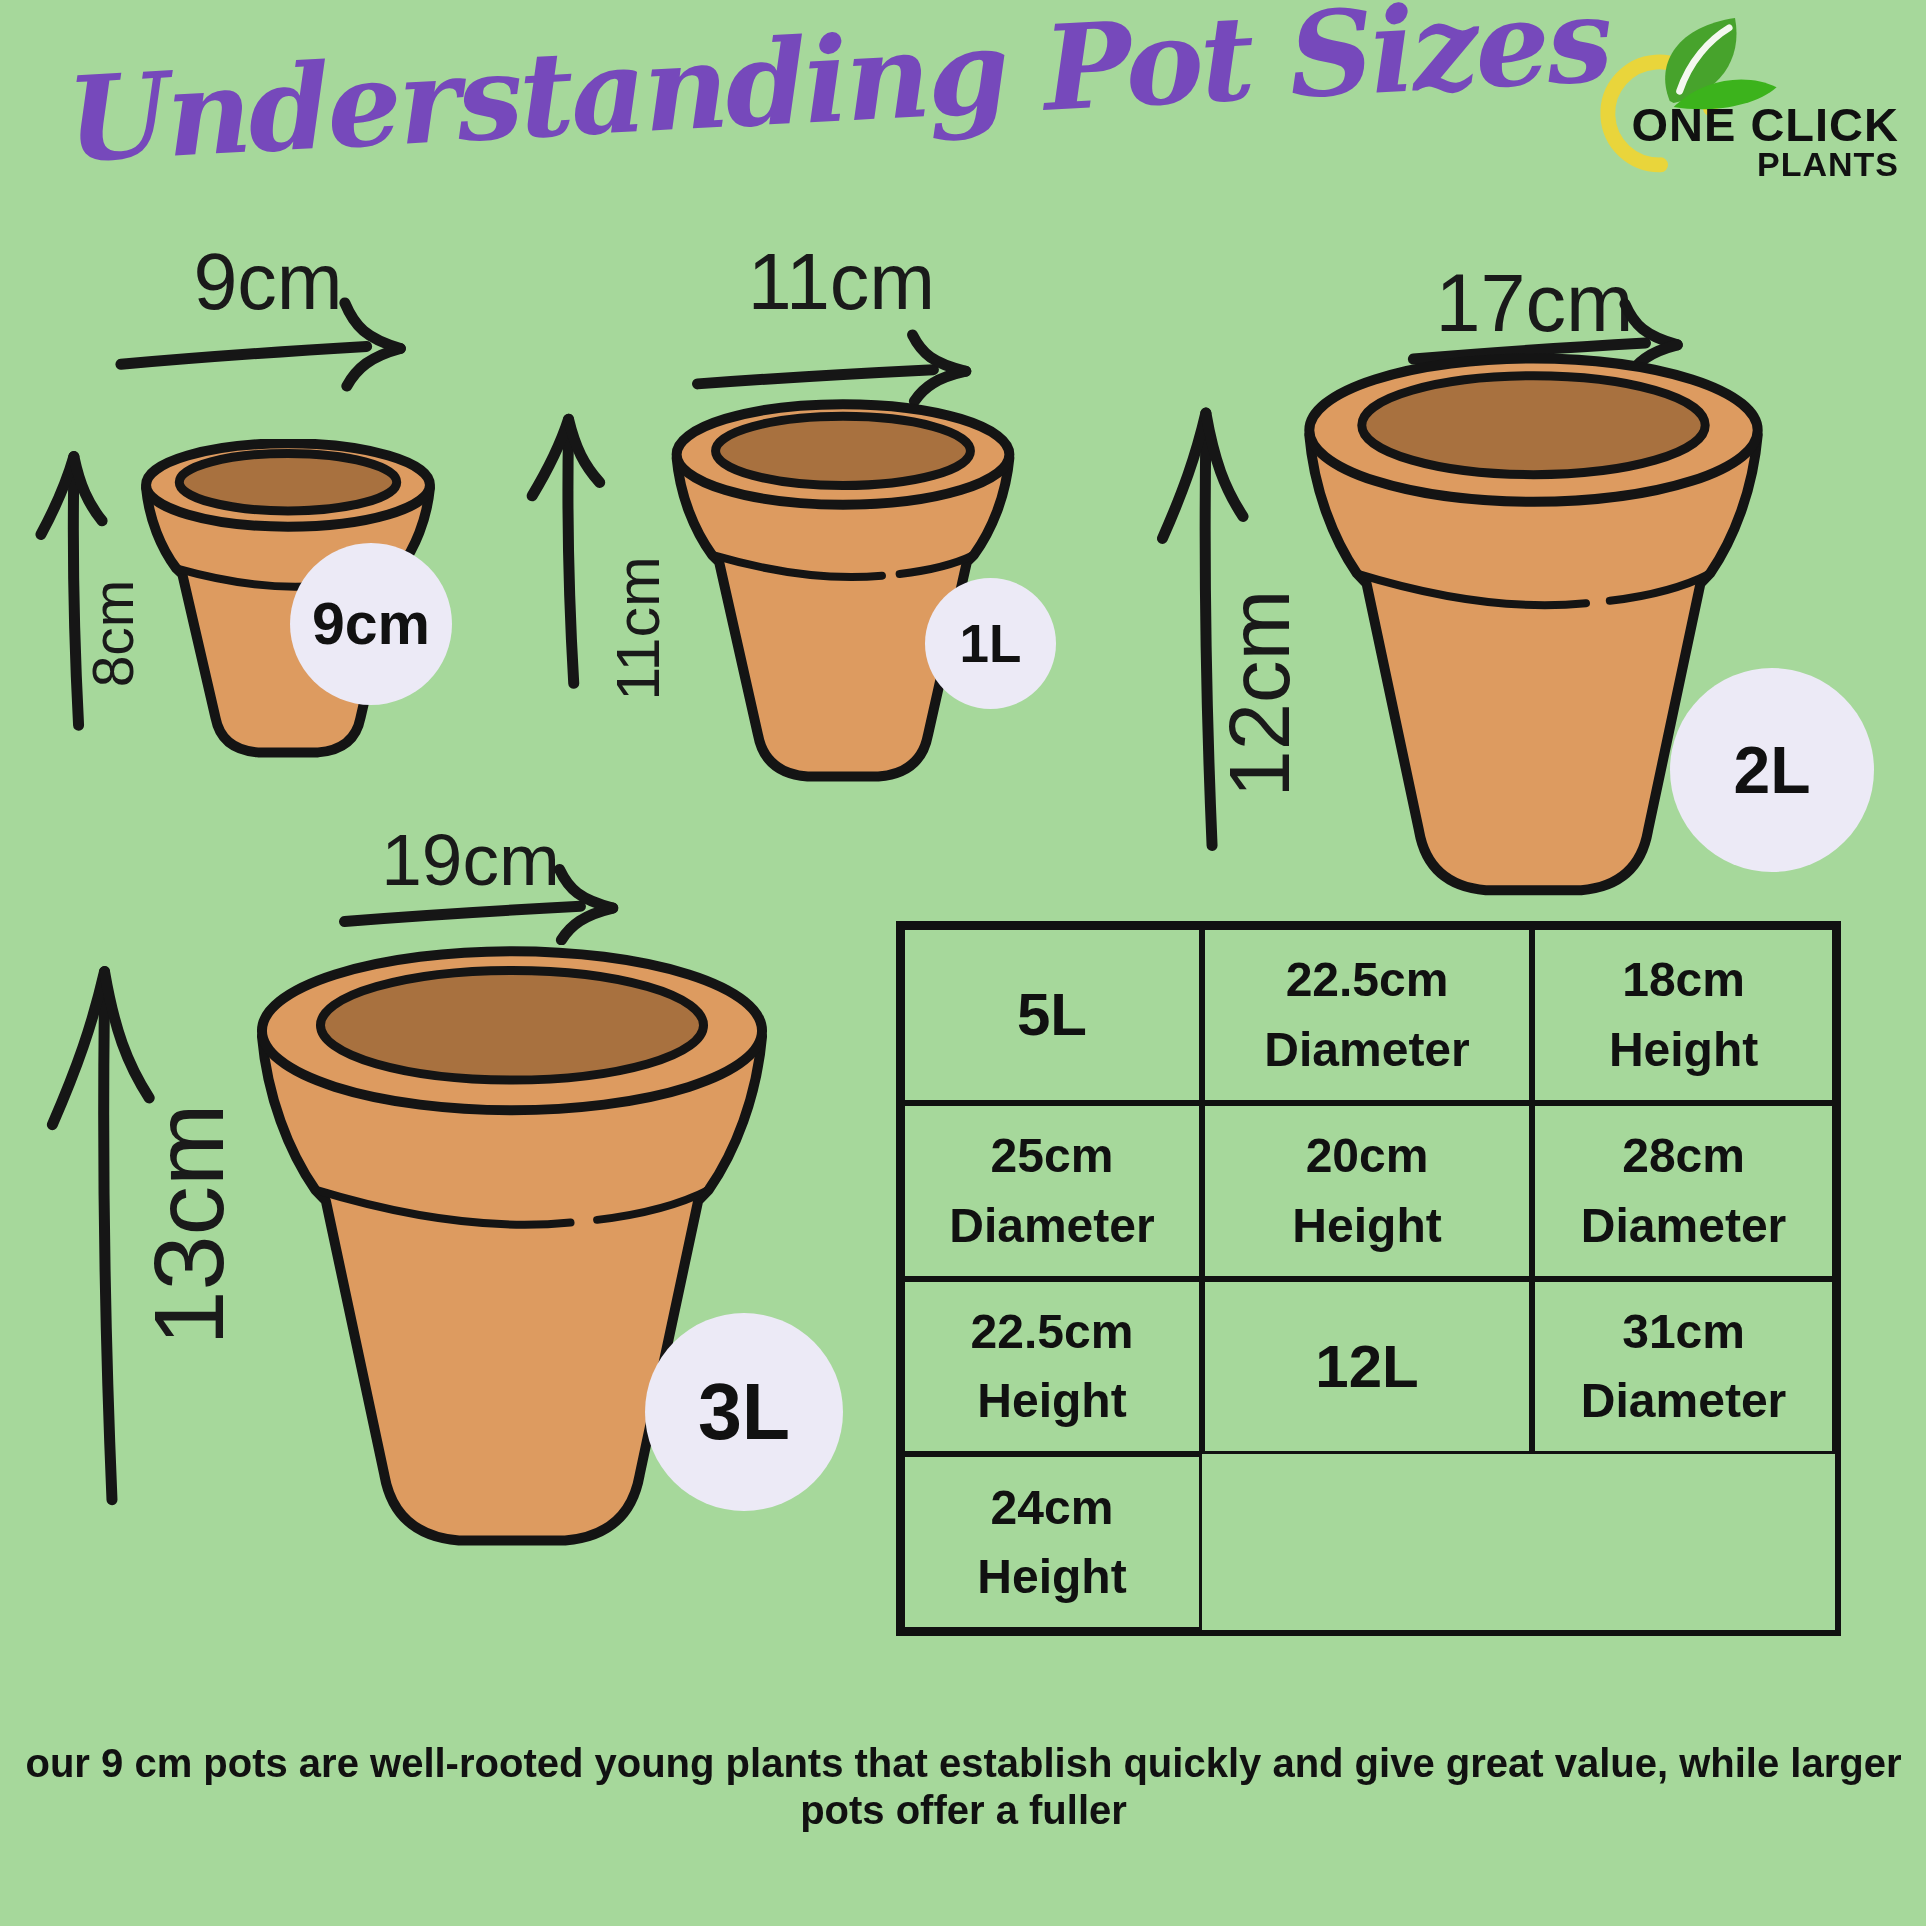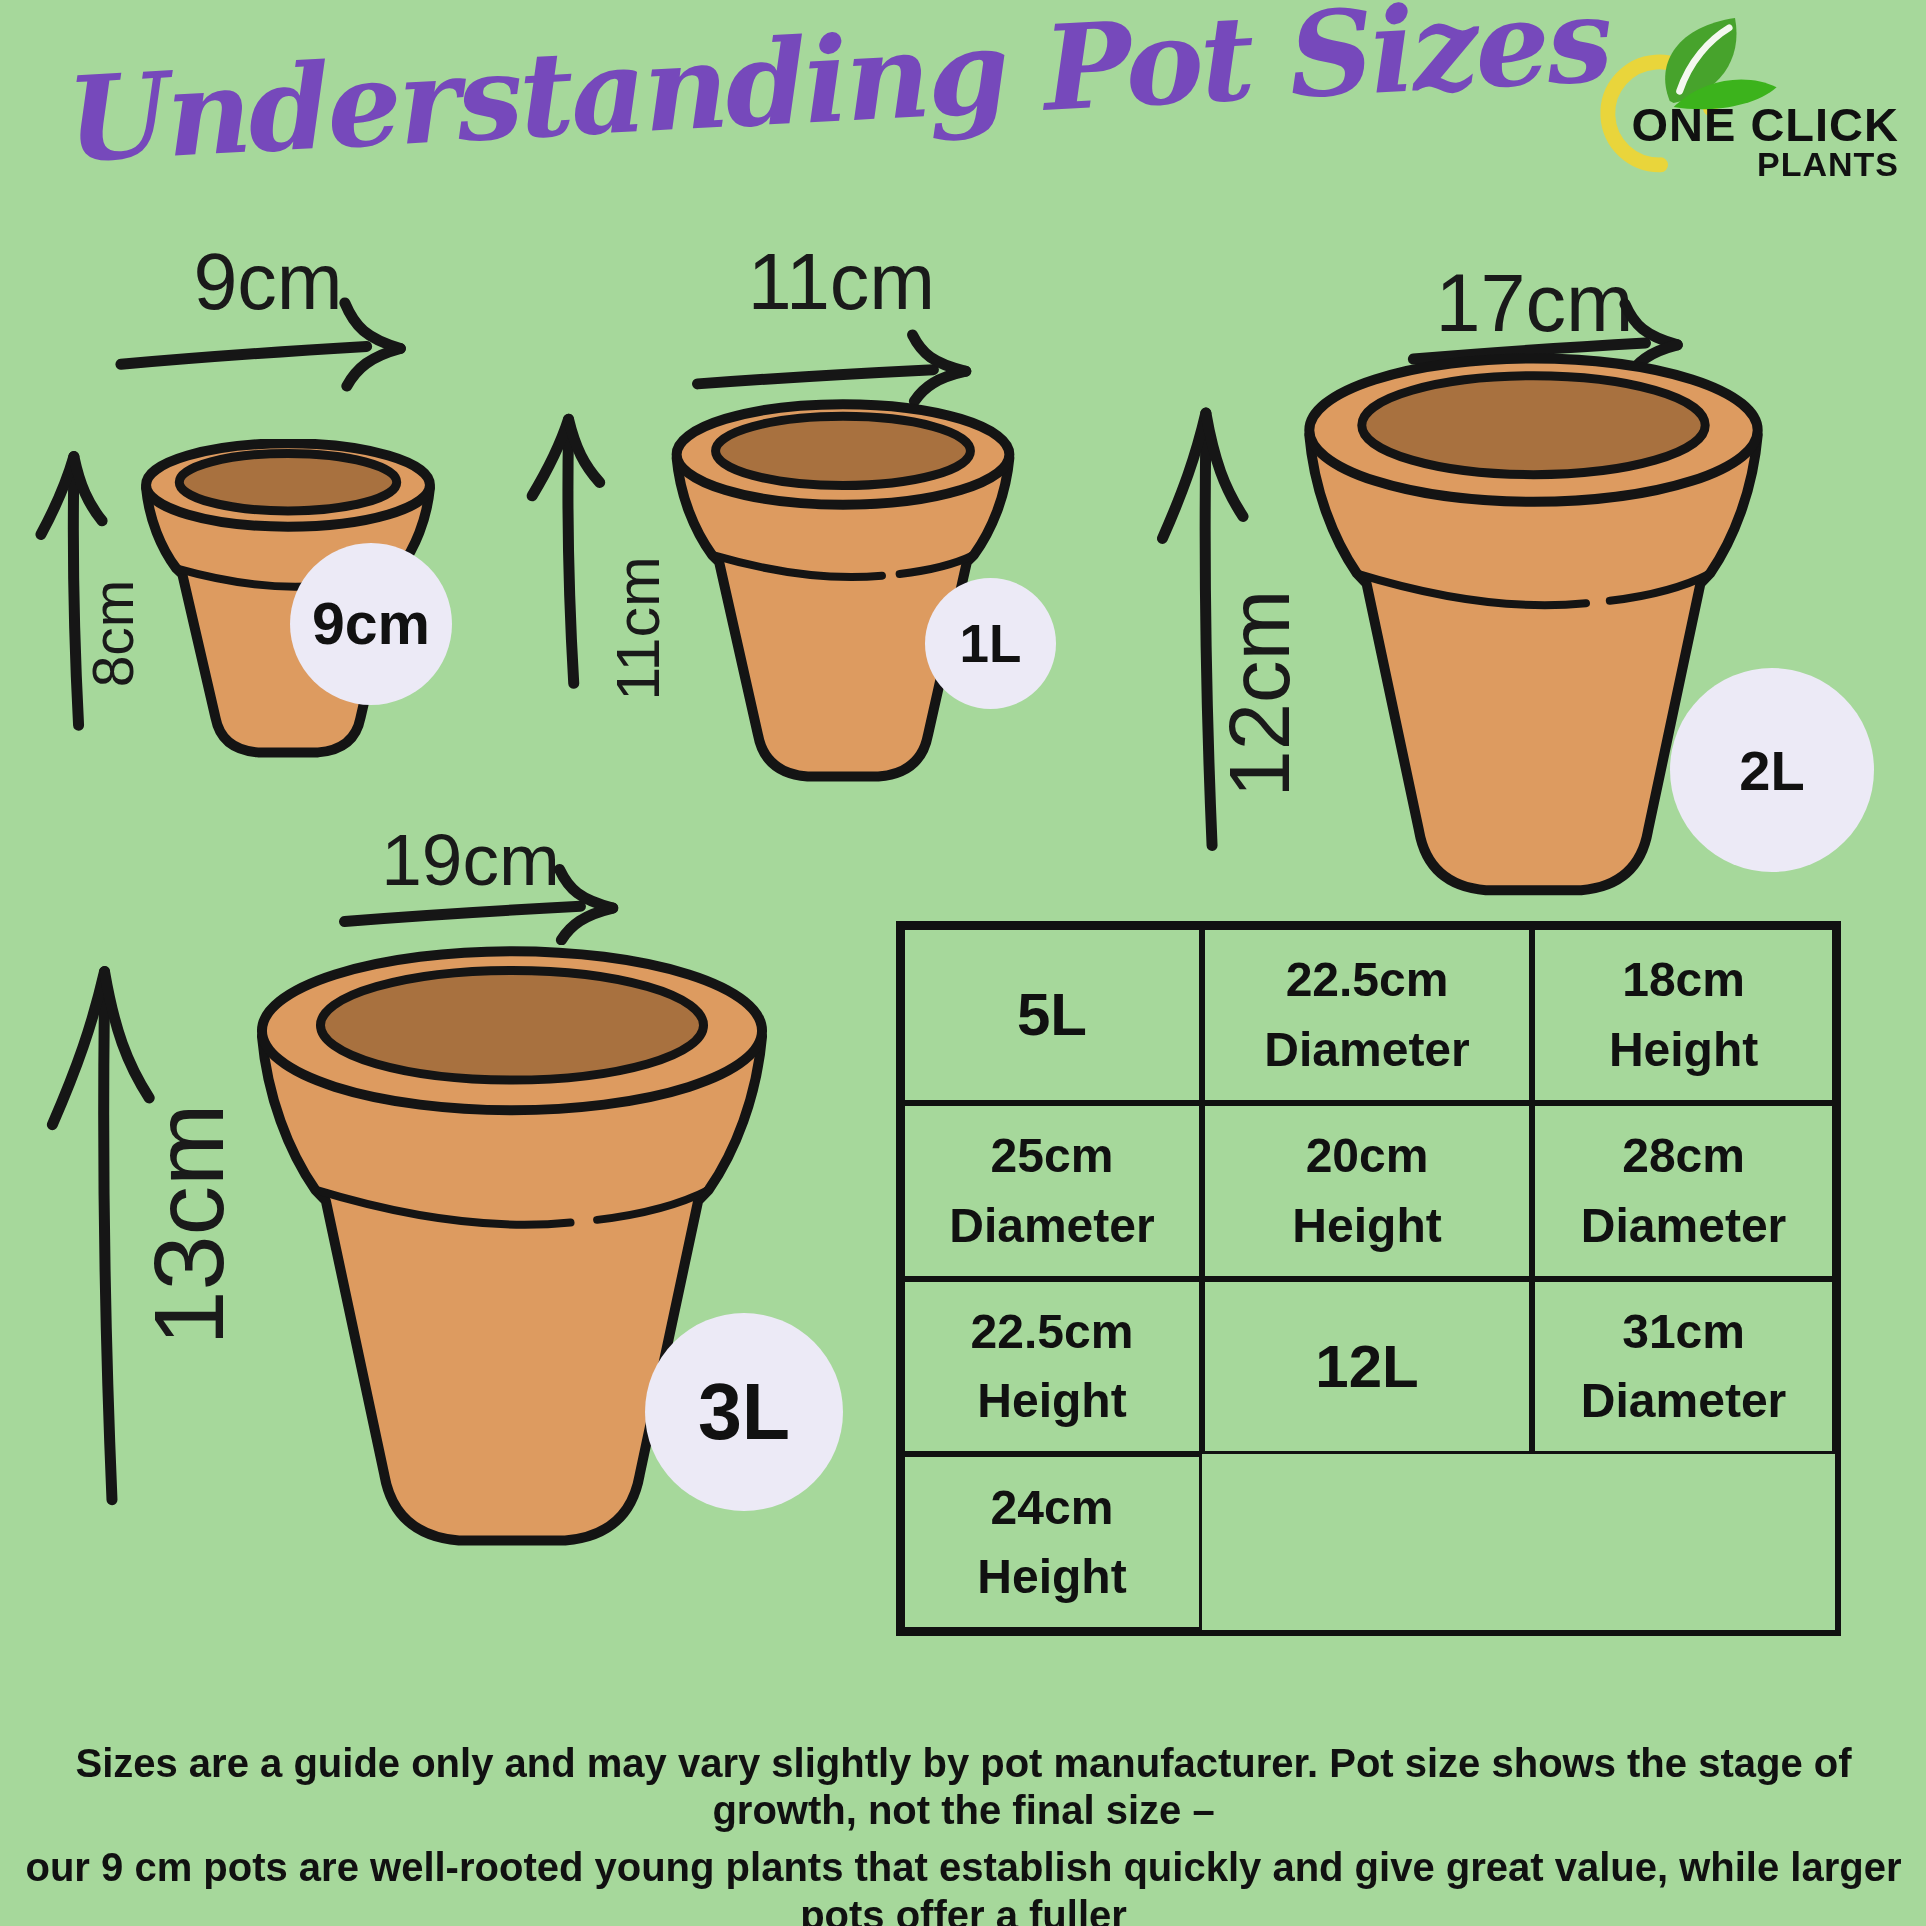--- a/index.html
+++ b/index.html
@@ -130,21 +130,21 @@
     <path d="M14 96 C34 66 46 44 56 16"></path>
     <path d="M56 16 C64 46 74 64 92 82"></path>
   </svg>
   <div class="vlabel" style="left:1081px;top:644px;width:356px;height:99px;line-height:99px;font-size:85px;">12cm</div>
   <svg class="pot" style="left:1295px;top:351px;" width="477" height="554" viewBox="0 0 100 112" preserveAspectRatio="none">
     <path class="pot-body" d="M3 17 C4 28 8 38 13 45 L15 47 L26 97 Q28 108 40 109 L60 109 Q72 108 74 97 L85 47 L87 45 C92 38 96 28 97 17 Z"></path>
     <ellipse class="pot-rim" cx="50" cy="16" rx="47" ry="14.5"></ellipse>
     <ellipse class="pot-soil" cx="50" cy="15" rx="36" ry="10"></ellipse>
     <path class="pot-line" d="M13 45 Q40 53 61 51 M66 50.5 Q79 49 87 45"></path>
   </svg>
-  <div class="badge" style="left:1670px;top:668px;width:204px;height:204px;font-size:56px;">2L</div>
+  <div class="badge" style="left:1670px;top:668px;width:204px;height:204px;font-size:66px;">2L</div>
 
   <div class="mlabel" style="left:327px;top:818px;width:287px;font-size:73px;">19cm</div>
   <svg class="arrow" style="left:335px;top:861px;" width="312" height="84" viewBox="0 0 328 100" preserveAspectRatio="none">
     <path d="M10 72 C100 64 190 58 258 54"></path>
     <path d="M236 10 C246 34 258 46 292 56"></path>
     <path d="M292 56 C262 64 248 76 238 94"></path>
   </svg>
   <svg class="arrow" style="left:35px;top:941px;" width="149" height="574" viewBox="0 0 120 300" preserveAspectRatio="none">
     <path d="M62 292 C56 200 54 120 56 28"></path>
     <path d="M14 96 C34 66 46 44 56 16"></path>
@@ -193,19 +193,18 @@
       <span class="v1">31cm</span>
       <span class="v2">Diameter</span>
     </div>
     <div class="cell">
       <span class="v1">24cm</span>
       <span class="v2">Height</span>
     </div>
   </div>
 
   <div class="footer">
-    <div>Sizes are a guide only and may vary slightly by pot manufacturer. Pot size shows the stage of growth, not the final size –</div>
     <div>our 9 cm pots are well-rooted young plants that establish quickly and give great value, while larger pots offer a fuller</div>
 
   </div>
 
 </div>
 
 
 </body></html>

